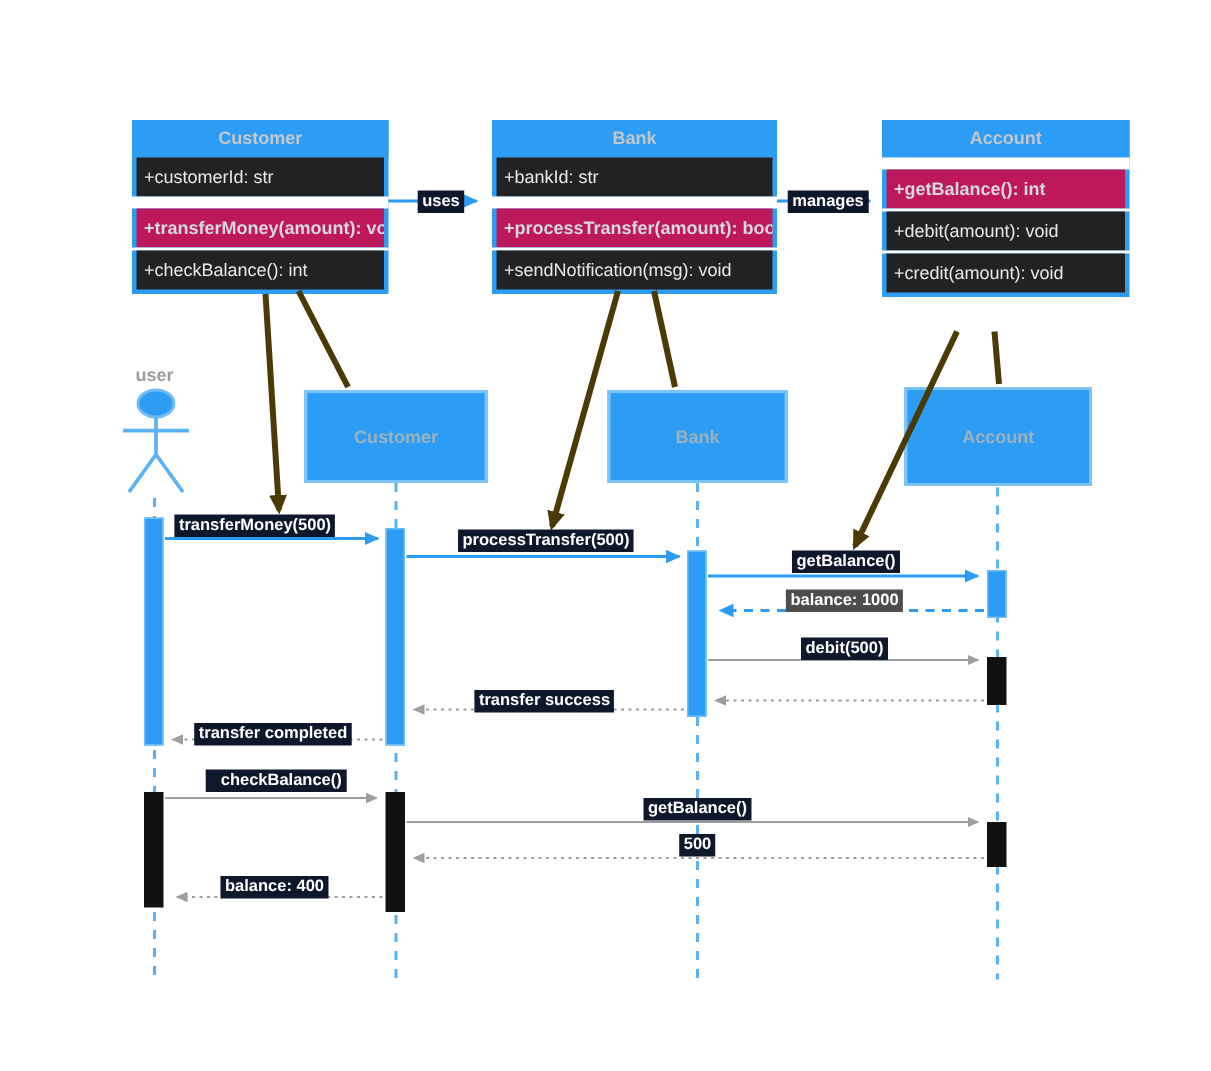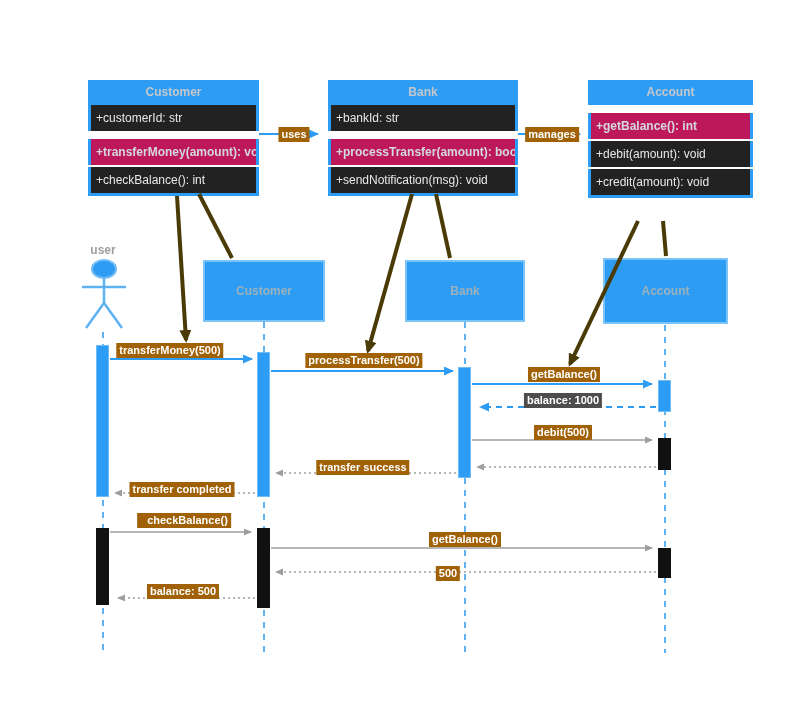--- a/index.html
+++ b/index.html
@@ -12,21 +12,21 @@
   .class-header{height:25px;line-height:25px;text-align:center;font-size:12px;font-weight:bold;
                 color:#C3C7CC;background:#2D9CF4;margin:0 -3px;padding:0 3px;}
   .class-row{height:26px;line-height:26px;font-size:12px;padding:0 5px;white-space:nowrap;
              overflow:hidden;}
   .class-row.dark{background:#222222;color:#E8E8E8;}
   .class-row.highlight{background:#be185d;color:#D5D9DC;font-weight:bold;}
   .sep-big{height:8px;background:#ffffff;margin:0 -3px;}
   .sep{height:2px;background:#ffffff;margin:0 -3px;}
 
   
-  .msg-label{position:absolute;transform:translateX(-50%);background:#a16207;color:#ffffff;
+  .msg-label{position:absolute;transform:translateX(-50%);background:#0f172a;color:#ffffff;
              font-size:11px;font-weight:bold;line-height:13px;padding:1px 3px;white-space:nowrap;}
   .msg-label.gray-bg{background:#4D4D4D;}
 
   
   .lifeline-box{position:absolute;background:#2D9CF4;border:2px solid #7CC4F8;box-sizing:border-box;
                 display:flex;align-items:center;justify-content:center;
                 font-size:12px;font-weight:bold;color:#9BB1BE;}
   .actor-label{position:absolute;transform:translateX(-50%);color:#9e9e9e;
                font-size:12px;font-weight:bold;}
   .act-bar{position:absolute;width:13px;box-sizing:border-box;}
@@ -149,16 +149,16 @@
 
   <div class="msg-label" style="left:170px;top:343px;">transferMoney(500)</div>
   <div class="msg-label" style="left:364px;top:353px;">processTransfer(500)</div>
   <div class="msg-label" style="left:564px;top:367px;">getBalance()</div>
   <div class="msg-label gray-bg" style="left:563px;top:393px;">balance: 1000</div>
   <div class="msg-label" style="left:563px;top:425px;">debit(500)</div>
   <div class="msg-label" style="left:363px;top:460px;">transfer success</div>
   <div class="msg-label" style="left:182px;top:482px;">transfer completed</div>
   <div class="msg-label" style="left:184px;top:513px;padding-left:10px;">checkBalance()</div>
   <div class="msg-label" style="left:465px;top:532px;">getBalance()</div>
-  <div class="msg-label" style="left:448px;top:556px;margin-top:10px;">500</div>
-  <div class="msg-label" style="left:183px;top:584px;">balance: 500</div>
+  <div class="msg-label" style="left:465px;top:556px;">500</div>
+  <div class="msg-label" style="left:183px;top:584px;">balance: 400</div>
 
 </div>
 
 </body></html>

